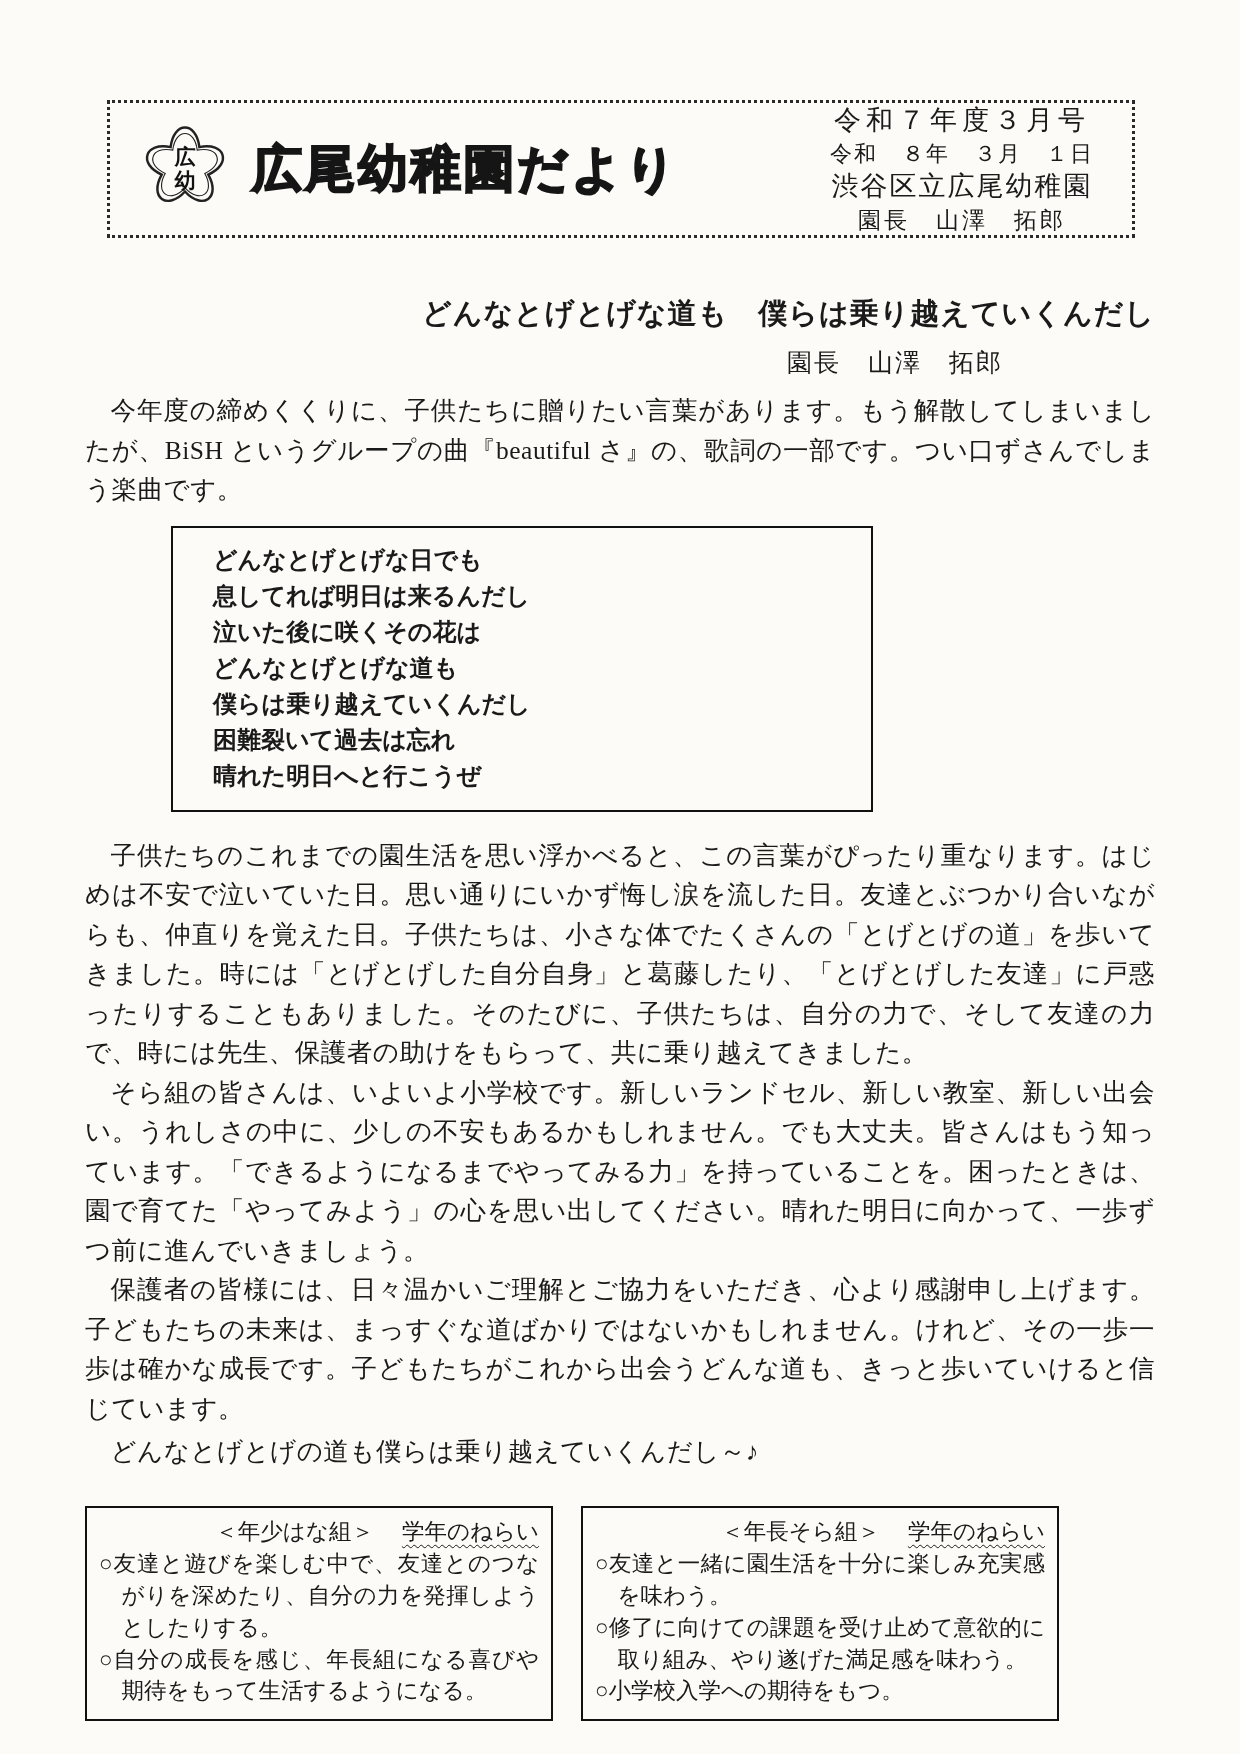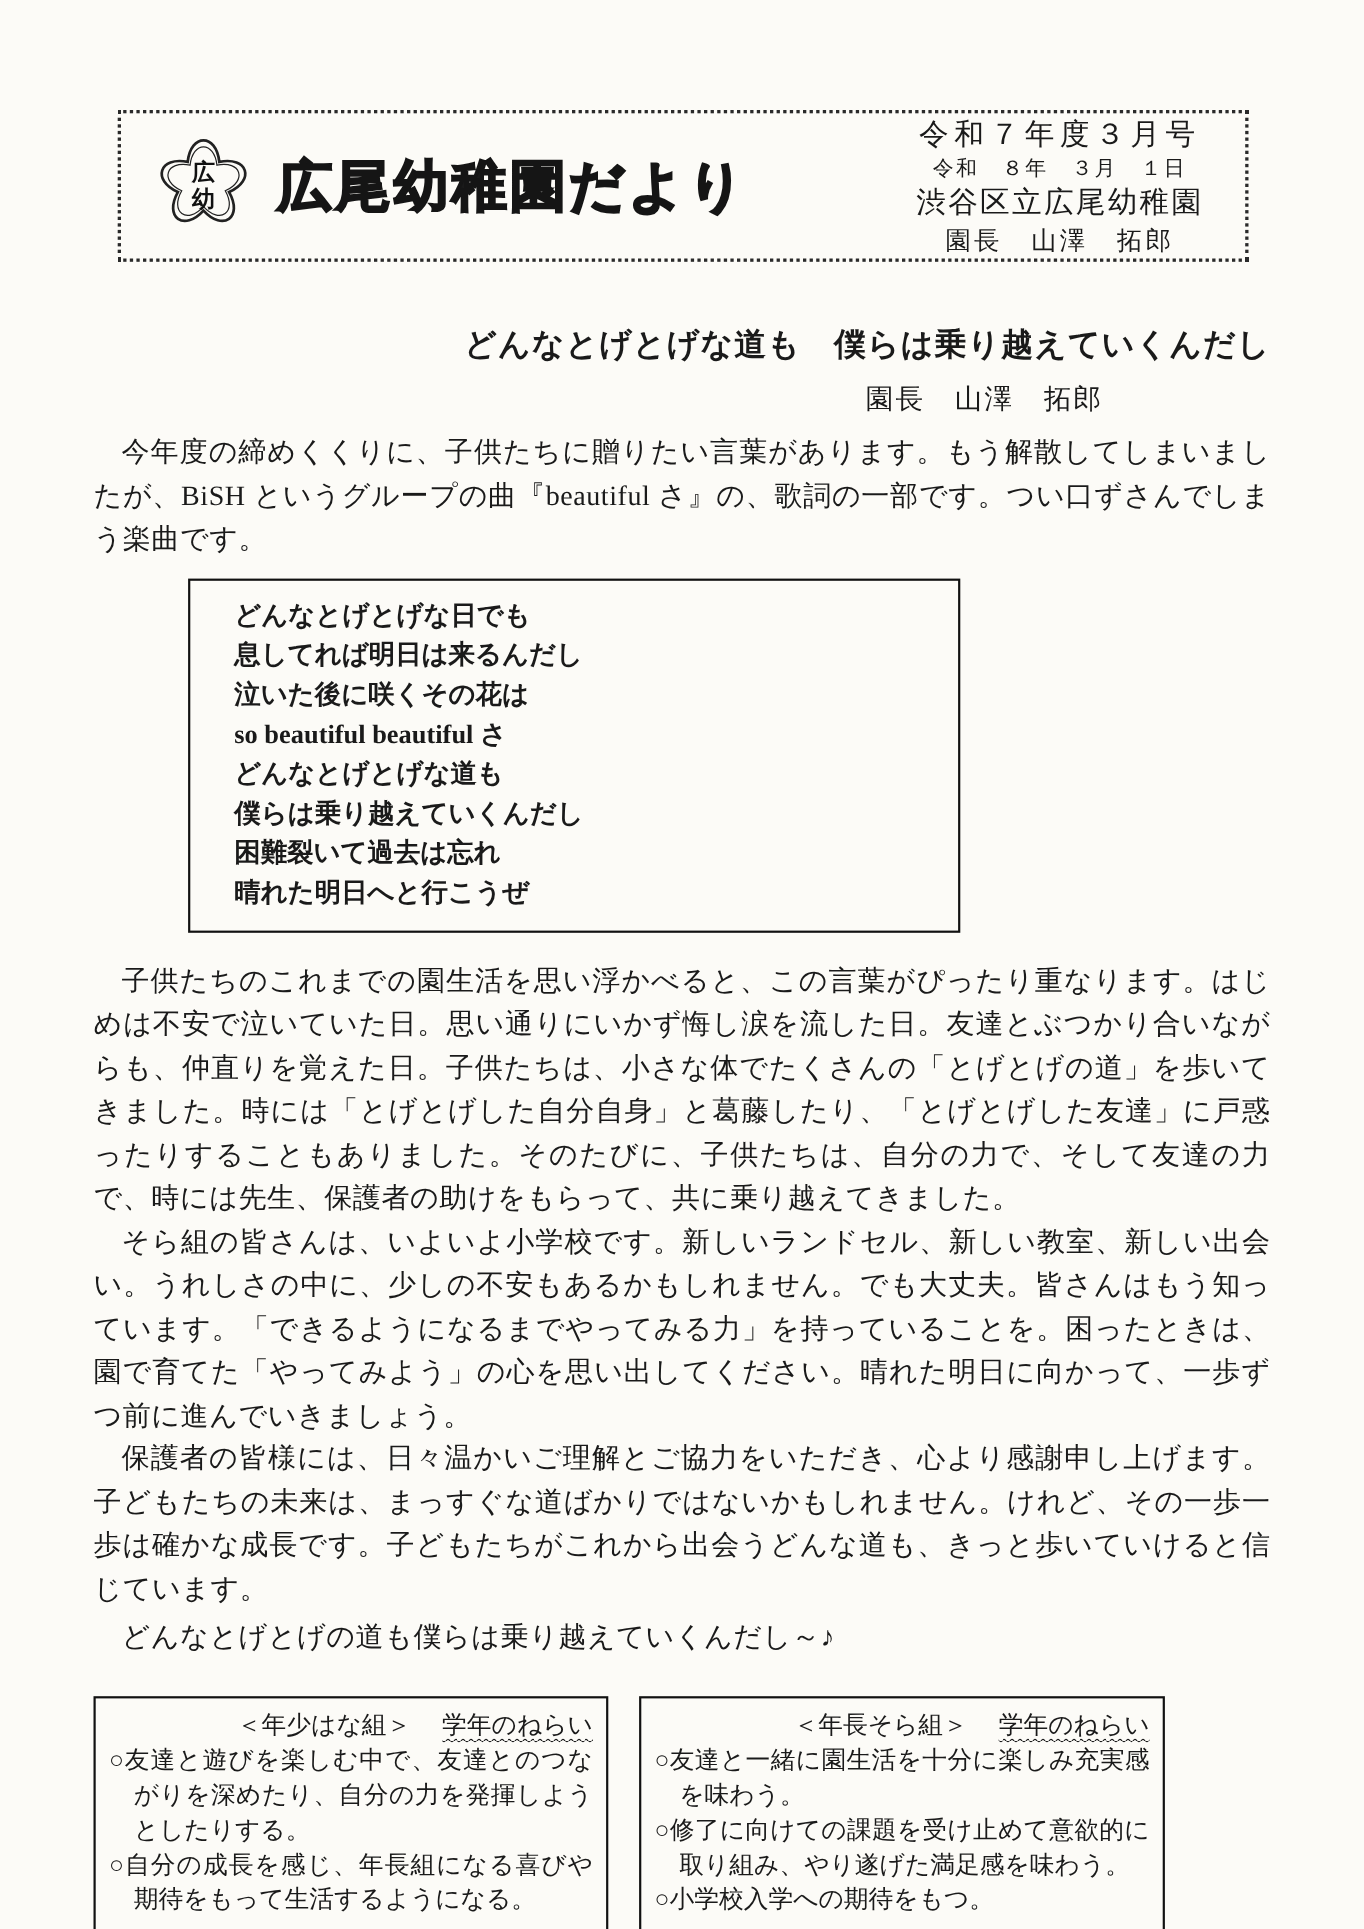--- a/index.html
+++ b/index.html
@@ -39,21 +39,21 @@
     white-space:nowrap;
   }
   .header-right {
     margin-left:auto;
     margin-right:38px;
     text-align:center;
     line-height:1.35;
     white-space:nowrap;
   }
   .hr-issue  { font-size:27px; letter-spacing:5px; }
-  .hr-date   { font-size:19px; letter-spacing:2px; }
+  .hr-date   { font-size:22px; letter-spacing:2px; }
   .hr-school { font-size:27px; letter-spacing:2px;text-align:center; }
   .hr-principal { font-size:23px; letter-spacing:3px; }
   
   .article-title {
     margin-top:56px;
     text-align:right;
     font-size:29px;
     font-weight:bold;
     letter-spacing:1px;
   }
@@ -149,21 +149,20 @@
 
   <p class="para first">今年度の締めくくりに、子供たちに贈りたい言葉があります。もう解散してしまいましたが、BiSH というグループの曲『beautiful さ』の、歌詞の一部です。つい口ずさんでしまう楽曲です。</p>
 
   <div class="lyrics-box">
     <div class="lyr-row">
       <span class="lyr-l">どんなとげとげな日でも</span>
       <span class="lyr-r">息してれば明日は来るんだし</span>
     </div>
     <div class="lyr-row">
       <span class="lyr-l">泣いた後に咲くその花は</span>
-      <span class="lyr-r">so beautiful beautiful さ</span>
     </div>
     <div class="lyr-row">
       <span class="lyr-l">どんなとげとげな道も</span>
       <span class="lyr-r">僕らは乗り越えていくんだし</span>
     </div>
     <div class="lyr-row">
       <span class="lyr-l">困難裂いて過去は忘れ</span>
       <span class="lyr-r">晴れた明日へと行こうぜ</span>
     </div>
   </div>

